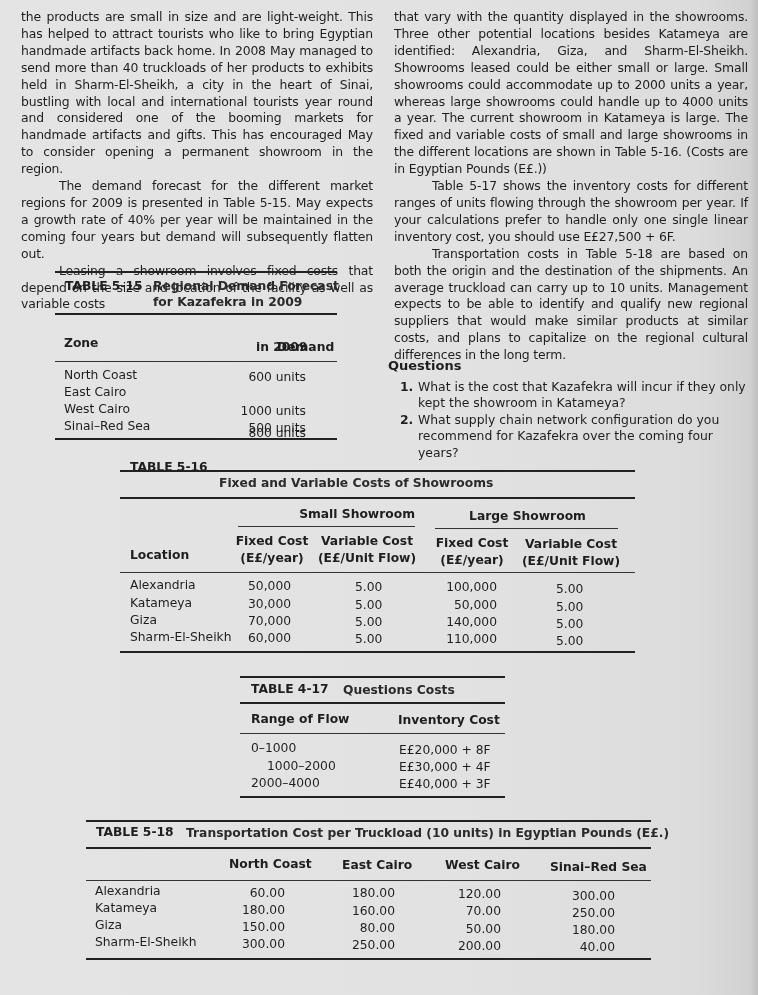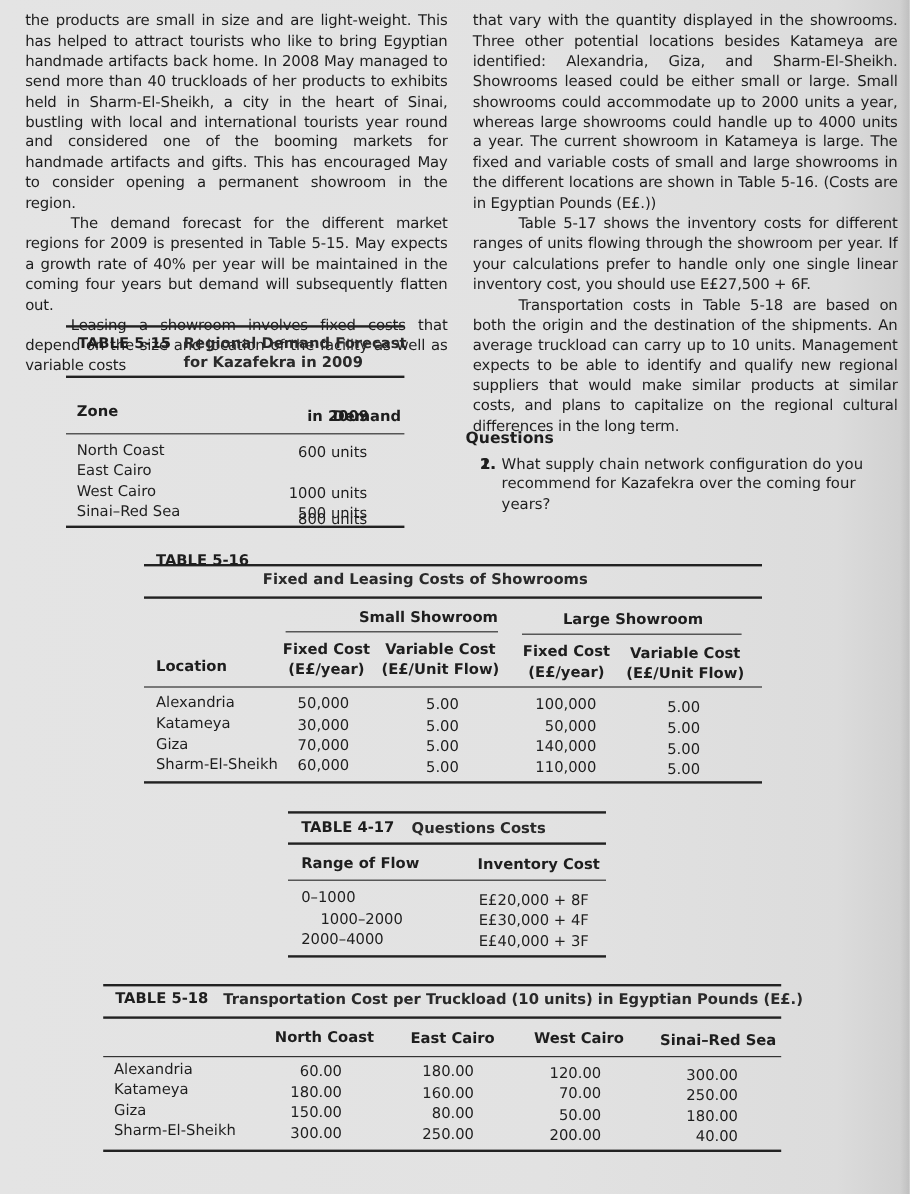--- a/index.html
+++ b/index.html
@@ -57,20 +57,21 @@
   <div class="col col-right">
     <p>that vary with the quantity displayed in the showrooms. Three other potential locations besides Katameya are identified: Alexandria, Giza, and Sharm-El-Sheikh. Showrooms leased could be either small or large. Small showrooms could accommodate up to 2000 units a year, whereas large showrooms could handle up to 4000 units a year. The current showroom in Katameya is large. The fixed and variable costs of small and large showrooms in the different locations are shown in Table 5-16. (Costs are in Egyptian Pounds (E£.))</p>
     <p class="indent">Table 5-17 shows the inventory costs for different ranges of units flowing through the showroom per year. If your calculations prefer to handle only one single linear inventory cost, you should use E£27,500 + 6F.</p>
     <p class="indent">Transportation costs in Table 5-18 are based on both the origin and the destination of the shipments. An average truckload can carry up to 10 units. Management expects to be able to identify and qualify new regional suppliers that would make similar products at similar costs, and plans to capitalize on the regional cultural differences in the long term.</p>
   </div>
 
   <div class="questions">
     <div class="qhead">Questions</div>
     <div class="q">
       <span class="num">1.</span>
+      <span>What is the cost that Kazafekra will incur if they only kept the showroom in Katameya?</span>
     </div>
     <div class="q">
       <span class="num">2.</span>
       <span>What supply chain network configuration do you recommend for Kazafekra over the coming four years?</span>
     </div>
   </div>
 
   <div class="tbl" style="left:0;top:0;">
     <div class="rule" style="left:55px;top:271px;width:282px;"></div>
     <div class="cell caption-num" style="left:65px;top:279px;">TABLE 5-15</div>
@@ -89,21 +90,21 @@
     <div class="cell" style="left:64px;top:402px;">West Cairo</div>
     <div class="cell r" style="left:230px;width:76px;top:404px;">1000 units</div>
     <div class="cell" style="left:64px;top:419px;">Sinai–Red Sea</div>
     <div class="cell r" style="left:230px;width:76px;top:421px;">500 units</div>
     <div class="rule" style="left:55px;top:438px;width:282px;"></div>
   </div>
 
   <div class="tbl" style="left:0;top:0;">
     <div class="rule" style="left:120px;top:470px;width:515px;"></div>
     <div class="cell caption-num" style="left:130px;top:460px;">TABLE 5-16</div>
-    <div class="cell caption-txt" style="left:219px;top:476px;">Fixed and Leasing Costs of Showrooms</div>
+    <div class="cell caption-txt" style="left:219px;top:476px;">Fixed and Variable Costs of Showrooms</div>
     <div class="rule" style="left:120px;top:497px;width:515px;"></div>
     <div class="cell b c" style="left:235px;width:180px;top:507px;text-align:right;">Small Showroom</div>
     <div class="rule thin" style="left:238px;top:526px;width:177px;"></div>
     <div class="cell b c" style="left:435px;width:185px;top:509px;">Large Showroom</div>
     <div class="rule thin" style="left:435px;top:528px;width:183px;"></div>
 
     <div class="cell b" style="left:130px;top:548px;">Location</div>
     <div class="cell b c" style="left:232px;width:80px;top:534px;">Fixed Cost</div>
     <div class="cell b c" style="left:232px;width:80px;top:551px;">(E£/year)</div>
     <div class="cell b c" style="left:312px;width:110px;top:534px;">Variable Cost</div>

